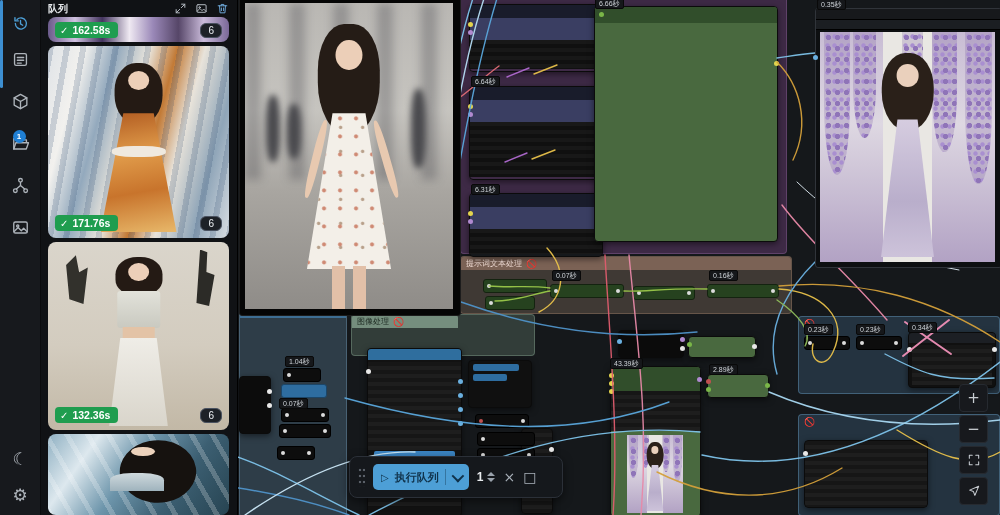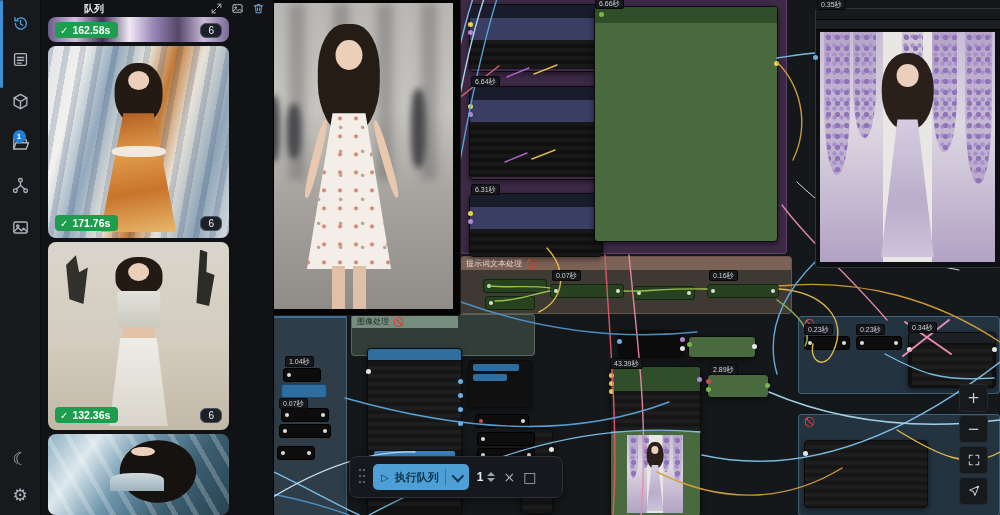--- a/index.html
+++ b/index.html
@@ -9,21 +9,21 @@
   
   .rail{position:absolute;left:0;top:0;width:40px;height:515px;background:#17191d;border-right:1px solid #0a0b0d;z-index:80;}
   .rail .active-bar{position:absolute;left:0;top:0;width:3px;height:88px;background:#3d8fd1;border-radius:2px;}
   .rail-btn{position:absolute;left:0;width:40px;height:34px;display:flex;align-items:center;justify-content:center;color:#aeb4bb;cursor:pointer;}
   .rail-btn svg{width:19px;height:19px;stroke:currentColor;fill:none;stroke-width:1.7;stroke-linecap:round;stroke-linejoin:round;}
   .rail-btn.active{color:#4d9fd6;}
   .rail-badge{position:absolute;top:-4px;right:4px;min-width:13px;height:13px;border-radius:7px;background:#1f7fd4;color:#fff;
               font-size:8px;line-height:13px;text-align:center;font-weight:bold;}
   .glyph-btn{font-family:"DejaVu Sans",sans-serif;font-size:17px;}
   
-  .queue{position:absolute;left:40px;top:0;width:197px;height:515px;background:#101215;z-index:70;border-right:1px solid #000;padding-left:36px;}
+  .queue{position:absolute;left:40px;top:0;width:197px;height:515px;background:#101215;z-index:70;border-right:1px solid #000;}
   .queue-header{height:17px;display:flex;align-items:center;padding:0 8px;gap:8px;}
   .queue-title{font-size:10px;font-weight:bold;color:#e6e9ec;flex:1;}
   .qh-icon{color:#b7bdc4;cursor:pointer;display:flex;}
   .qh-icon svg{width:13px;height:13px;stroke:currentColor;fill:none;stroke-width:1.8;stroke-linecap:round;stroke-linejoin:round;}
   .qh-trash{color:#6ea8d8;}
   .q-item{position:absolute;left:8px;width:181px;border-radius:8px;overflow:hidden;background:#1b1e23;cursor:pointer;}
   .time-badge{position:absolute;left:7px;bottom:7px;background:#1f9d4f;color:#fff;font-size:10.5px;font-weight:bold;
               padding:2px 8px 2px 5px;border-radius:4px;display:flex;align-items:center;gap:4px;z-index:3;}
   .time-badge .chk{font-family:"DejaVu Sans",sans-serif;font-size:10px;}
   .count-badge{position:absolute;right:7px;bottom:7px;background:#1d2127;border:1px solid #4a5260;color:#eef1f5;

